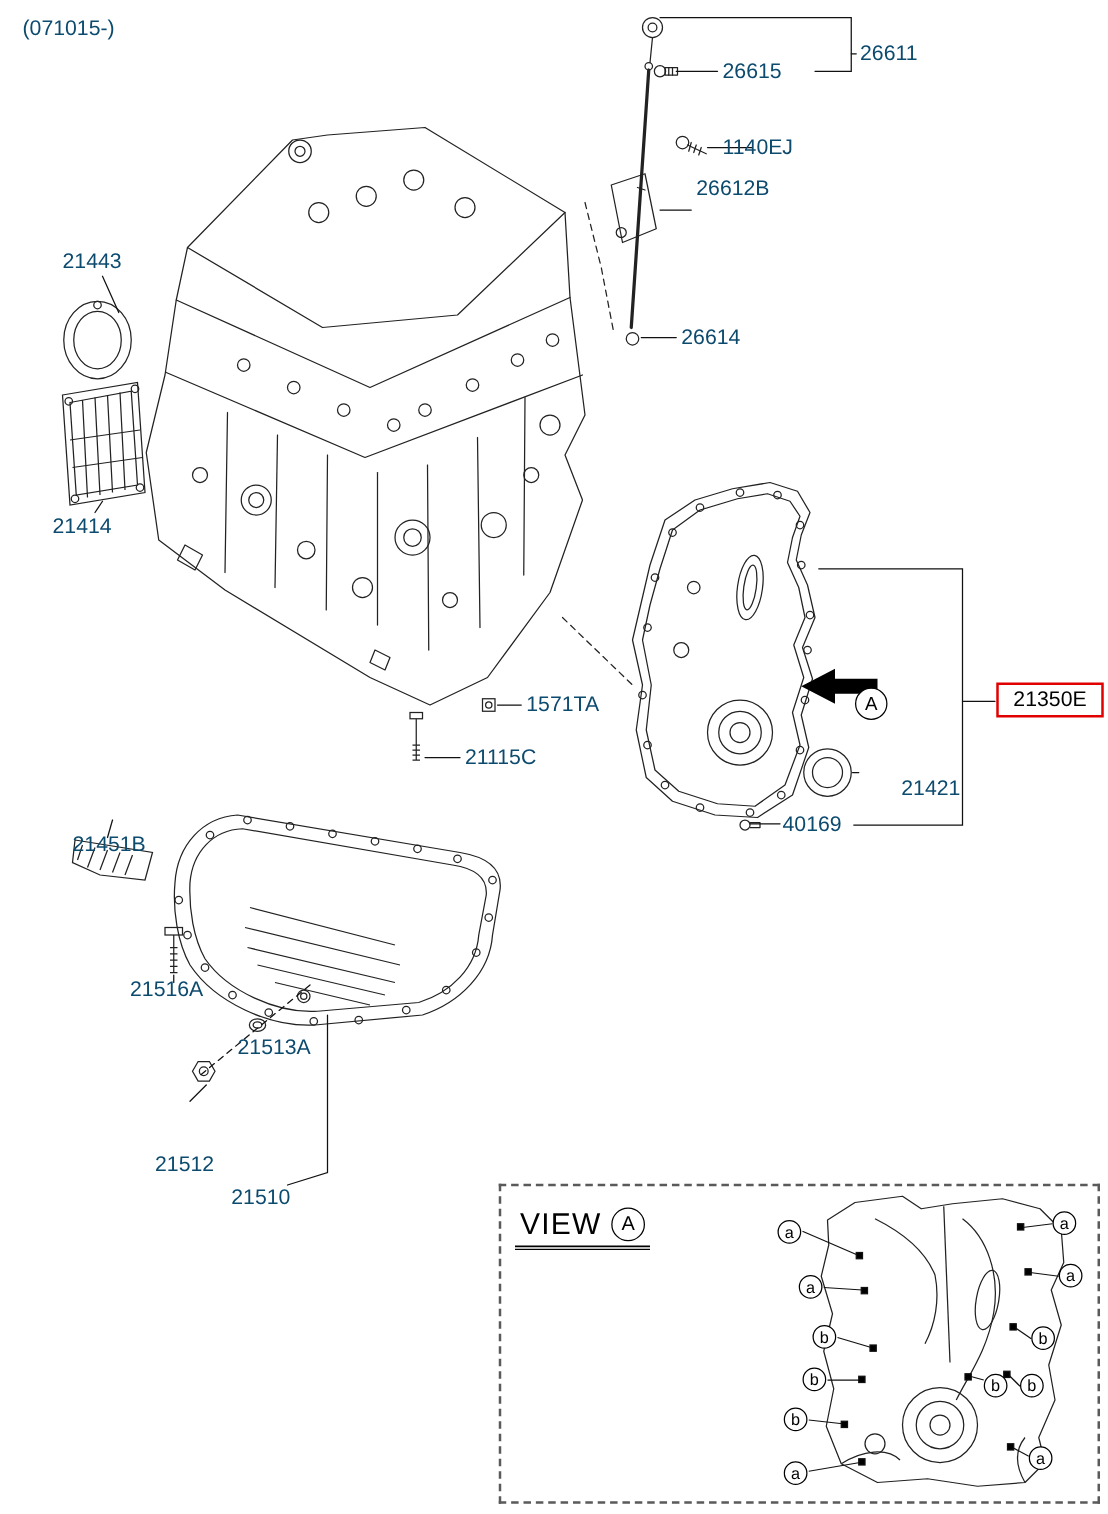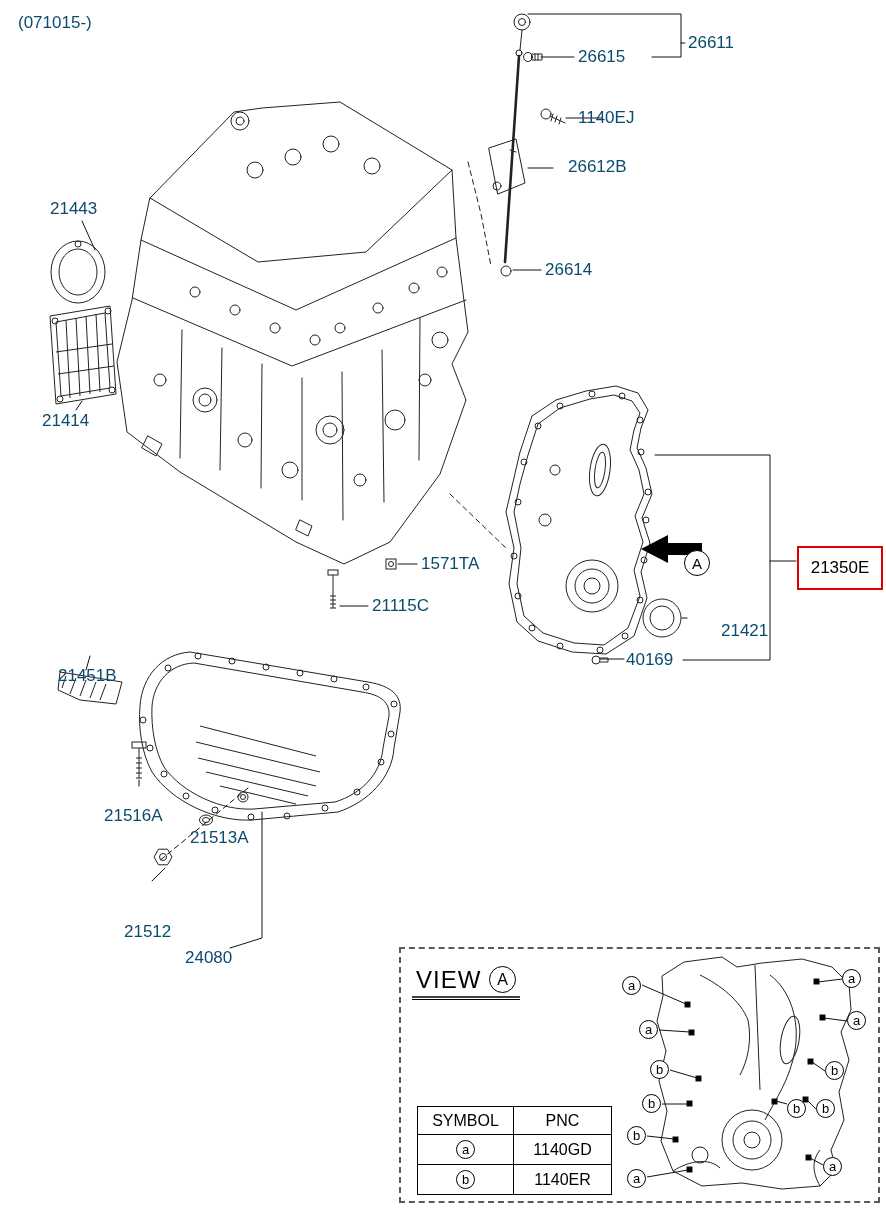--- a/index.html
+++ b/index.html
@@ -4,21 +4,21 @@
 <style>
   * { margin:0; padding:0; box-sizing:border-box; }
   html,body { background:#ffffff; }
   body { font-family:"Liberation Sans", sans-serif; color:#000; }
   #canvas { position:relative; width:886px; height:1211px; background:#fff; overflow:hidden; }
   #art { position:absolute; left:0; top:0; }
   .lbl { position:absolute; font-size:17px; line-height:1.1; white-space:nowrap; color:#0c4a6e; cursor:pointer; }
   .static-txt { cursor:default; }
   .circleA { position:absolute; width:26px; height:26px; border:1.6px solid #000; border-radius:50%;
              display:flex; align-items:center; justify-content:center; font-size:15px; background:#fff; }
-  .redbox { position:absolute; left:797px; top:546px; width:86px; height:44px; border:2px solid #e10000;
+  .redbox { position:absolute; left:797px; top:546px; width:86px; height:28px; border:2px solid #e10000;
             display:flex; align-items:center; justify-content:center; font-size:17px; background:#fff; cursor:pointer; }
   .inset { position:absolute; left:399px; top:947px; width:481px; height:256px; border:2px dashed #5a5a5a; background:transparent; }
   .inset-title { position:absolute; left:15px; top:17px; font-size:24px; letter-spacing:1px; }
   .inset-view-circle { position:absolute; left:88px; top:17px; width:27px; height:27px; border:1.6px solid #000;
                        border-radius:50%; display:flex; align-items:center; justify-content:center; font-size:16px; background:#fff; }
   .inset-underline { position:absolute; left:11px; top:50px; width:108px; border-top:1.4px solid #000; }
   .marker { position:absolute; width:19px; height:19px; border:1.3px solid #000; border-radius:50%;
             display:flex; align-items:center; justify-content:center; font-size:13px; background:#fff; }
   .ptable { position:absolute; left:16px; top:157px; border-collapse:collapse; font-size:16px; background:#fff; }
   .ptable th, .ptable td { border:1.3px solid #000; text-align:center; vertical-align:middle; font-weight:normal; }
@@ -273,63 +273,43 @@
       <path d="M823,1165 L810,1158" fill="none"></path>
         <rect x="806" y="1155" width="5" height="5"></rect>
     </g>
   </svg>
 
   <div class="lbl static-txt" style="left:18px; top:14px;">(071015-)</div>
 
   <div class="lbl" style="left:578px; top:48px;">26615</div>
   <div class="lbl" style="left:688px; top:34px;">26611</div>
   <div class="lbl" style="left:578px; top:109px;">1140EJ</div>
-  <div class="lbl" style="left:557px; top:158px;margin-left:11px;">26612B</div>
+  <div class="lbl" style="left:557px; top:142px;">26612B</div>
   <div class="lbl" style="left:545px; top:261px;">26614</div>
   <div class="lbl" style="left:50px;  top:200px;">21443</div>
   <div class="lbl" style="left:42px;  top:412px;">21414</div>
   <div class="lbl" style="left:421px; top:555px;">1571TA</div>
   <div class="lbl" style="left:372px; top:597px;">21115C</div>
   <div class="lbl" style="left:58px;  top:635px;margin-top:32px;">21451B</div>
-  <div class="lbl" style="left:104px; top:807px;text-align:right;">21516A</div>
+  <div class="lbl" style="left:104px; top:783px;text-align:right;">21516A</div>
   <div class="lbl" style="left:174px; top:829px;margin-left:16px;">21513A</div>
   <div class="lbl" style="left:124px; top:883px;margin-top:40px;">21512</div>
-  <div class="lbl" style="left:185px; top:949px;">24080</div>
+  <div class="lbl" style="left:185px; top:949px;">21510</div>
   <div class="lbl" style="left:689px; top:622px;margin-left:32px;">21421</div>
   <div class="lbl" style="left:626px; top:651px;">40169</div>
 
   <div class="redbox" style="border-color: rgb(225, 0, 0);">21350E</div>
 
   <div class="circleA" style="left:684px; top:550px;">A</div>
 
   <div class="inset">
     <div class="inset-title">VIEW</div>
     <div class="inset-view-circle">A</div>
     <div class="inset-underline"></div>
 
-    <table class="ptable">
-      <tbody>
-          <tr>
-        <th>SYMBOL</th>
-        <th>PNC</th>
-      </tr>
-      <tr>
-        <td>
-          <span class="circ">a</span>
-        </td>
-        <td>1140GD</td>
-      </tr>
-      <tr>
-        <td>
-          <span class="circ">b</span>
-        </td>
-        <td>1140ER</td>
-      </tr>
-    </tbody>
-      </table>
   </div>
 
   <div class="marker" style="left:622px; top:976px;">a</div>
   <div class="marker" style="left:639px; top:1020px;">a</div>
   <div class="marker" style="left:650px; top:1060px;">b</div>
   <div class="marker" style="left:642px; top:1094px;">b</div>
   <div class="marker" style="left:627px; top:1126px;">b</div>
   <div class="marker" style="left:627px; top:1169px;">a</div>
   <div class="marker" style="left:842px; top:969px;">a</div>
   <div class="marker" style="left:847px; top:1011px;">a</div>

